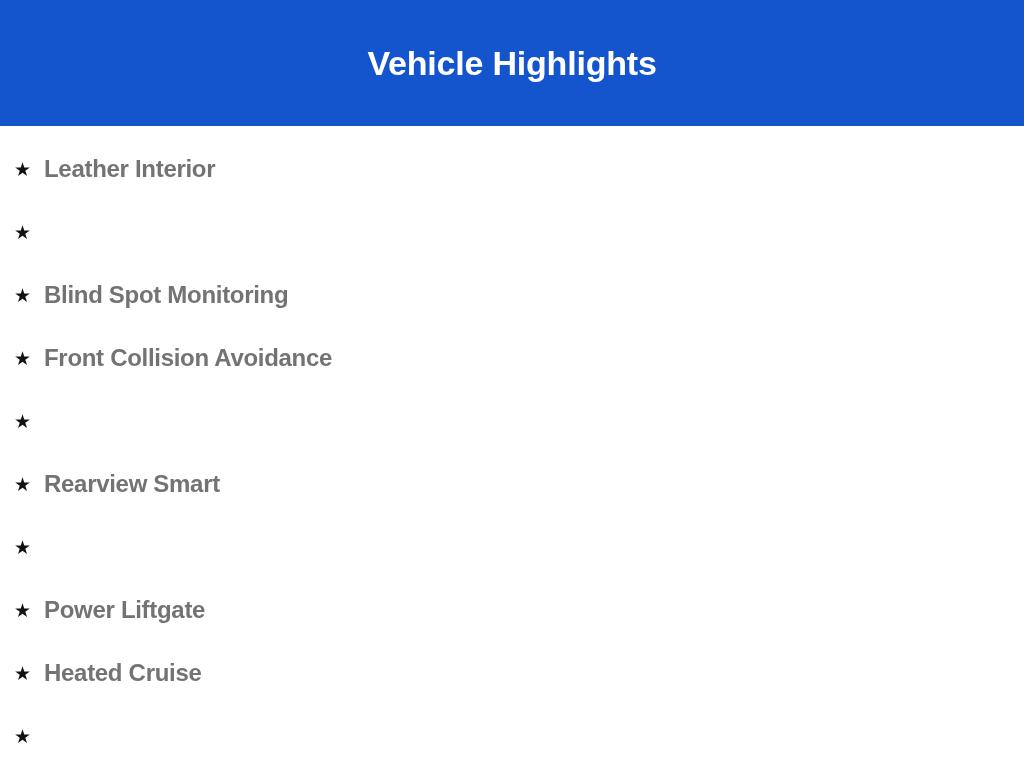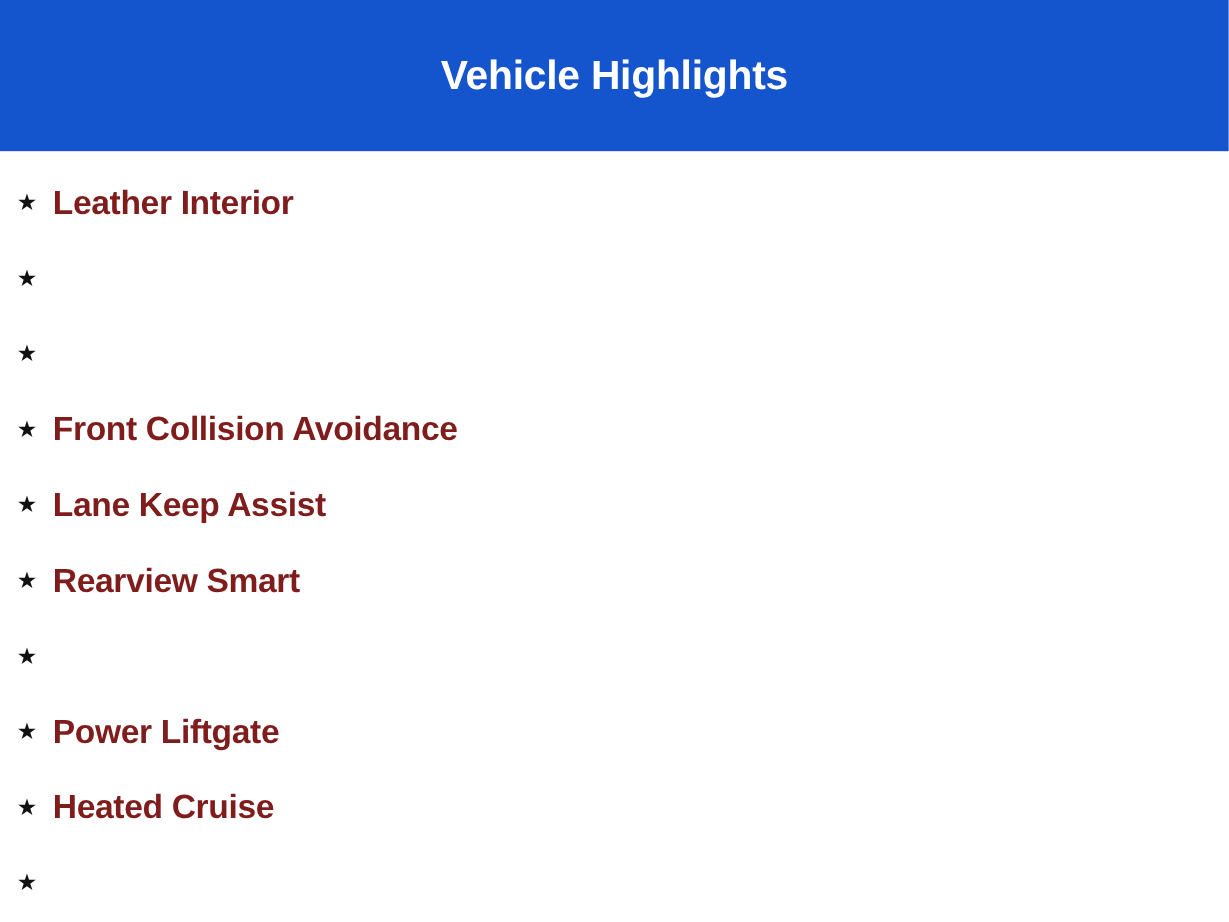--- a/index.html
+++ b/index.html
@@ -58,22 +58,22 @@
     display: inline-block;
     width: 30px;
     min-width: 30px;
     color: #111111;
     font-size: 19px;
     line-height: 1;
     text-align: left;
     font-family: "DejaVu Sans", sans-serif;
   }
   .highlight-label {
-    color: #7f1d1d;
-    font-size: 28px;
+    color: #737373;
+    font-size: 24px;
     font-weight: bold;
     line-height: 1.1;
     letter-spacing: -0.3px;
     white-space: nowrap;
     font-family: "Liberation Sans", sans-serif;
   }
 </style>
 </head>
 <body>
 
@@ -89,30 +89,30 @@
       <span class="star-icon">★</span>
       <span class="highlight-label">Leather Interior</span>
     </li>
 
     <li class="highlight-item">
       <span class="star-icon">★</span>
     </li>
 
     <li class="highlight-item">
       <span class="star-icon">★</span>
+      <span class="highlight-label">Blind Spot Monitoring</span>
     </li>
 
     <li class="highlight-item">
       <span class="star-icon">★</span>
       <span class="highlight-label">Front Collision Avoidance</span>
     </li>
 
     <li class="highlight-item">
       <span class="star-icon">★</span>
-      <span class="highlight-label">Lane Keep Assist</span>
     </li>
 
     <li class="highlight-item">
       <span class="star-icon">★</span>
       <span class="highlight-label">Rearview Smart</span>
     </li>
 
     <li class="highlight-item">
       <span class="star-icon">★</span>
     </li>

